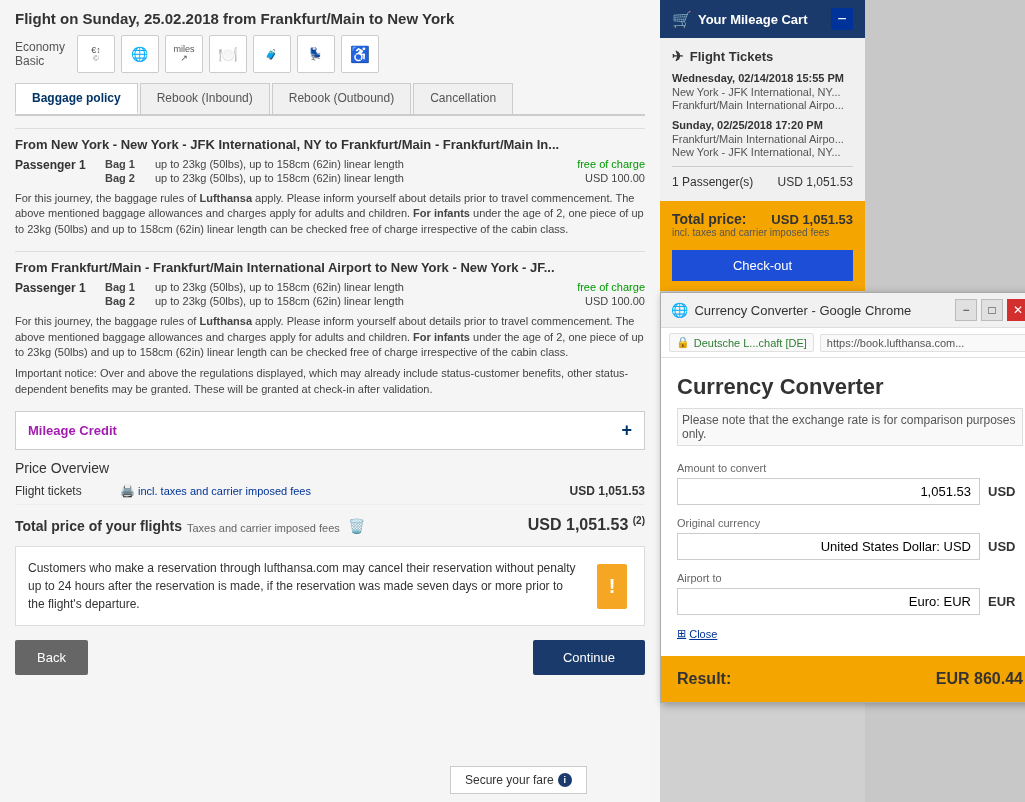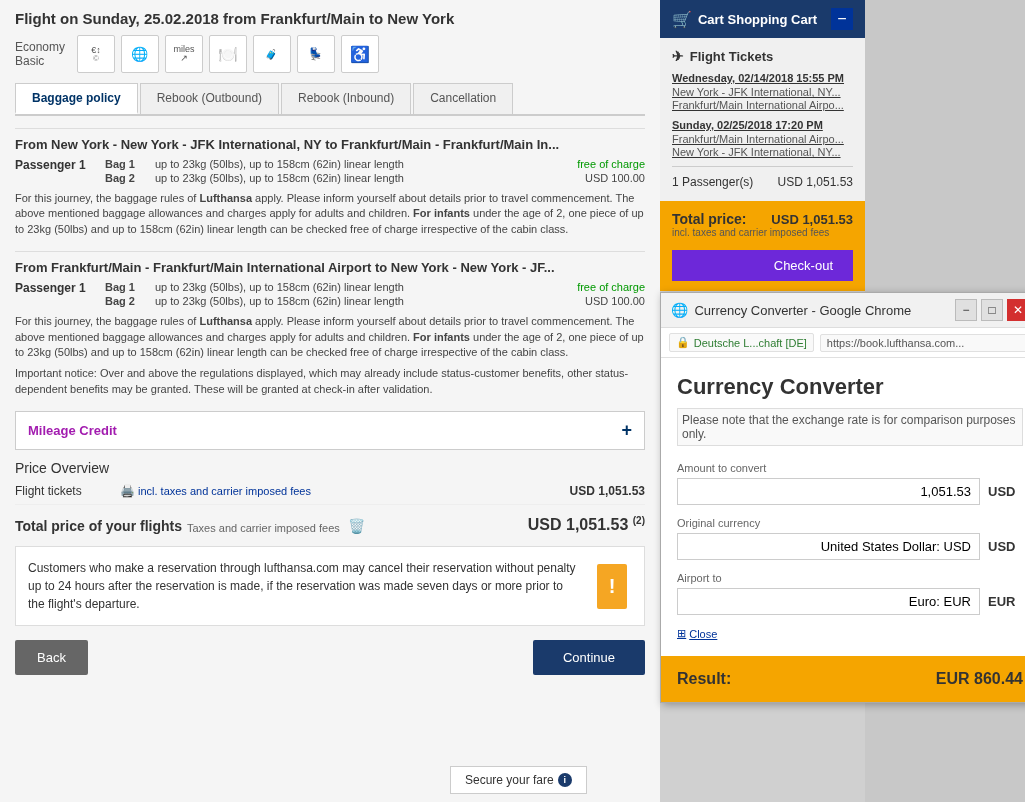--- a/index.html
+++ b/index.html
@@ -68,33 +68,33 @@
     .btn-continue { background: #1a3a6b; color: #fff; border: none; padding: 10px 30px; font-size: 13px; cursor: pointer; border-radius: 2px; }
     .secure-btn-inner { background: #fff; border: 1px solid #ccc; padding: 6px 14px; font-size: 12px; cursor: pointer; color: #333; display: flex; align-items: center; gap: 4px; }
     .cart-header { background: #1a3a6b; color: #fff; padding: 8px 12px; display: flex; align-items: center; justify-content: space-between; }
     .cart-header-title { font-size: 13px; font-weight: bold; display: flex; align-items: center; gap: 6px; }
     .cart-minus { background: #003399; color: #fff; border: none; width: 22px; height: 22px; font-size: 16px; cursor: pointer; display: flex; align-items: center; justify-content: center; }
 
     .cart-section { padding: 10px 12px; background: #f0f0f0; }
     .cart-section-title { display: flex; align-items: center; gap: 6px; font-size: 13px; font-weight: bold; color: #333; margin-bottom: 8px; }
     .cart-plane-icon { font-size: 14px; }
 
-    .cart-flight-item { margin-bottom: 8px; text-decoration: underline; }
+    .cart-flight-item { margin-bottom: 8px; }
     .cart-flight-date { font-size: 11px; font-weight: bold; color: #333; margin-bottom: 2px; }
     .cart-flight-route { font-size: 11px; color: #555; margin-bottom: 1px; }
 
     .cart-divider { border: none; border-top: 1px solid #ccc; margin: 8px 0; }
 
     .cart-passengers { display: flex; justify-content: space-between; font-size: 12px; color: #333; margin-bottom: 2px; }
 
     .cart-total-box { background: #f5a500; padding: 10px 12px; margin: 0; }
     .cart-total-label { font-size: 14px; font-weight: bold; color: #333; }
     .cart-total-amount { font-size: 13px; font-weight: bold; color: #333; }
     .cart-total-note { font-size: 10px; color: #555; margin-bottom: 6px; }
-    .cart-checkout { background: #6d28d9; color: #fff; border: none; padding: 8px 20px; font-size: 13px; cursor: pointer; width: 100%; margin-top: 6px; text-align: right; }
+    .cart-checkout { background: #1d4ed8; color: #fff; border: none; padding: 8px 20px; font-size: 13px; cursor: pointer; width: 100%; margin-top: 6px; }
 
     
     .currency-popup { position: absolute; left: 660px; top: 292px; width: 380px; background: #fff; border: 1px solid #aaa; box-shadow: 2px 2px 8px rgba(0,0,0,0.3); z-index: 100; }
     .popup-titlebar { background: #f1f1f1; padding: 6px 10px; display: flex; align-items: center; justify-content: space-between; border-bottom: 1px solid #ddd; }
     .popup-title-left { display: flex; align-items: center; gap: 6px; font-size: 13px; }
     .popup-icon { color: #4285f4; font-size: 14px; }
     .popup-title-text { font-size: 13px; color: #333; }
     .popup-controls { display: flex; gap: 4px; }
     .popup-ctrl-btn { background: #e0e0e0; border: 1px solid #bbb; width: 22px; height: 22px; display: flex; align-items: center; justify-content: center; cursor: pointer; font-size: 12px; color: #333; }
     .popup-ctrl-btn.close { background: #d32f2f; color: #fff; border-color: #d32f2f; }
@@ -165,22 +165,22 @@
           </span>
         </div>
         <div class="icon-box" title="Accessible">
           <span style="font-size:16px;">♿</span>
         </div>
       </div>
     </div>
 
     <div class="tabs">
       <div class="tab active">Baggage policy</div>
+      <div class="tab">Rebook (Inbound)</div>
       <div class="tab">Rebook (Outbound)</div>
-      <div class="tab">Rebook (Inbound)</div>
       <div class="tab">Cancellation</div>
     </div>
 
     <div class="route-section">
       <div class="route-title">From New York - New York - JFK International, NY  to  Frankfurt/Main - Frankfurt/Main In...</div>
       <div class="passenger-row">
         <div class="passenger-label">Passenger 1</div>
         <div class="bag-info">
           <div class="bag-line">
             <span class="bag-name">Bag 1</span>
@@ -262,21 +262,21 @@
       <button class="btn-continue">Continue</button>
     </div>
 
   </div>
 
   <div style="width:205px; background:#f0f0f0; display:flex; flex-direction:column;">
 
     <div class="cart-header">
       <div class="cart-header-title">
         <span style="font-size:16px;">🛒</span>
-        <span>Cart Shopping Cart</span>
+        <span>Your Mileage Cart</span>
       </div>
       <button class="cart-minus">−</button>
     </div>
 
     <div class="cart-section">
       <div class="cart-section-title">
         <span class="cart-plane-icon">✈</span>
         <span>Flight Tickets</span>
       </div>
 

